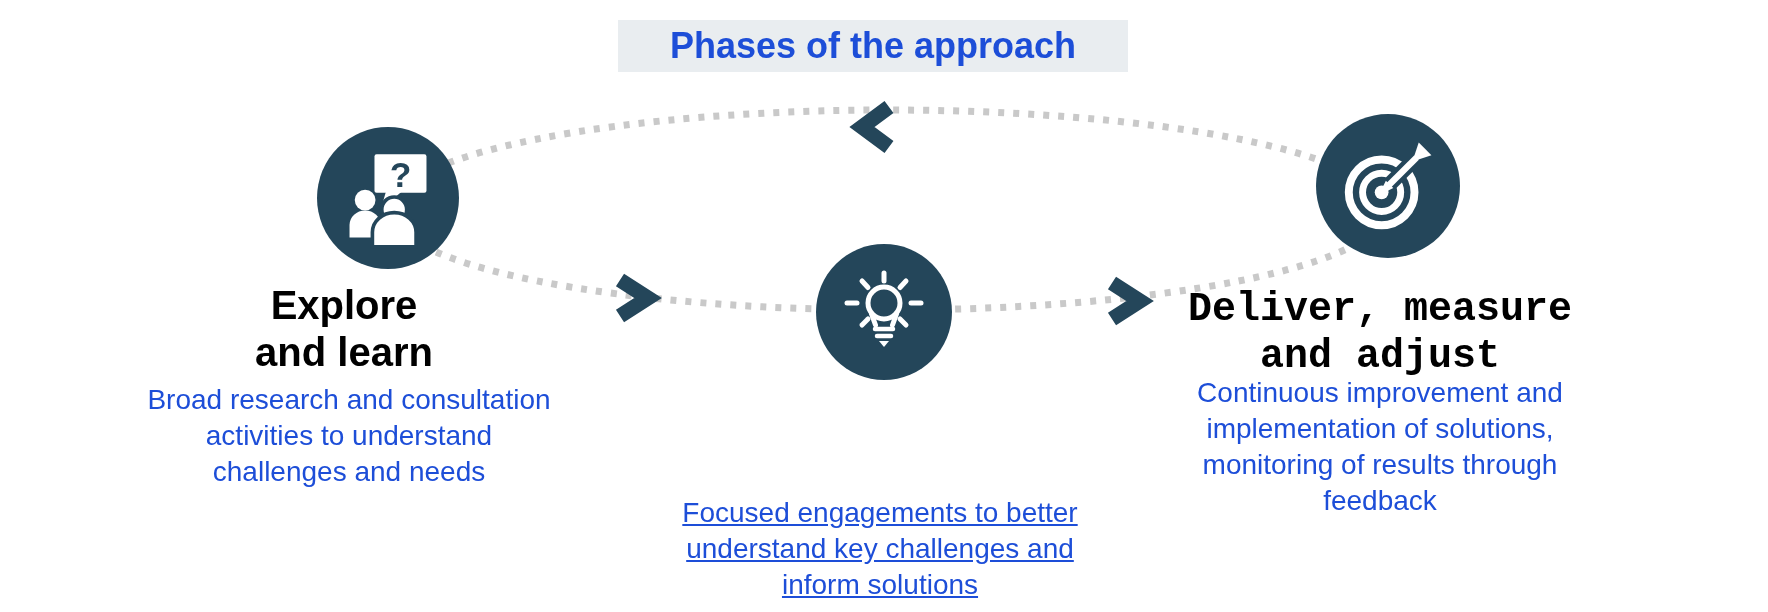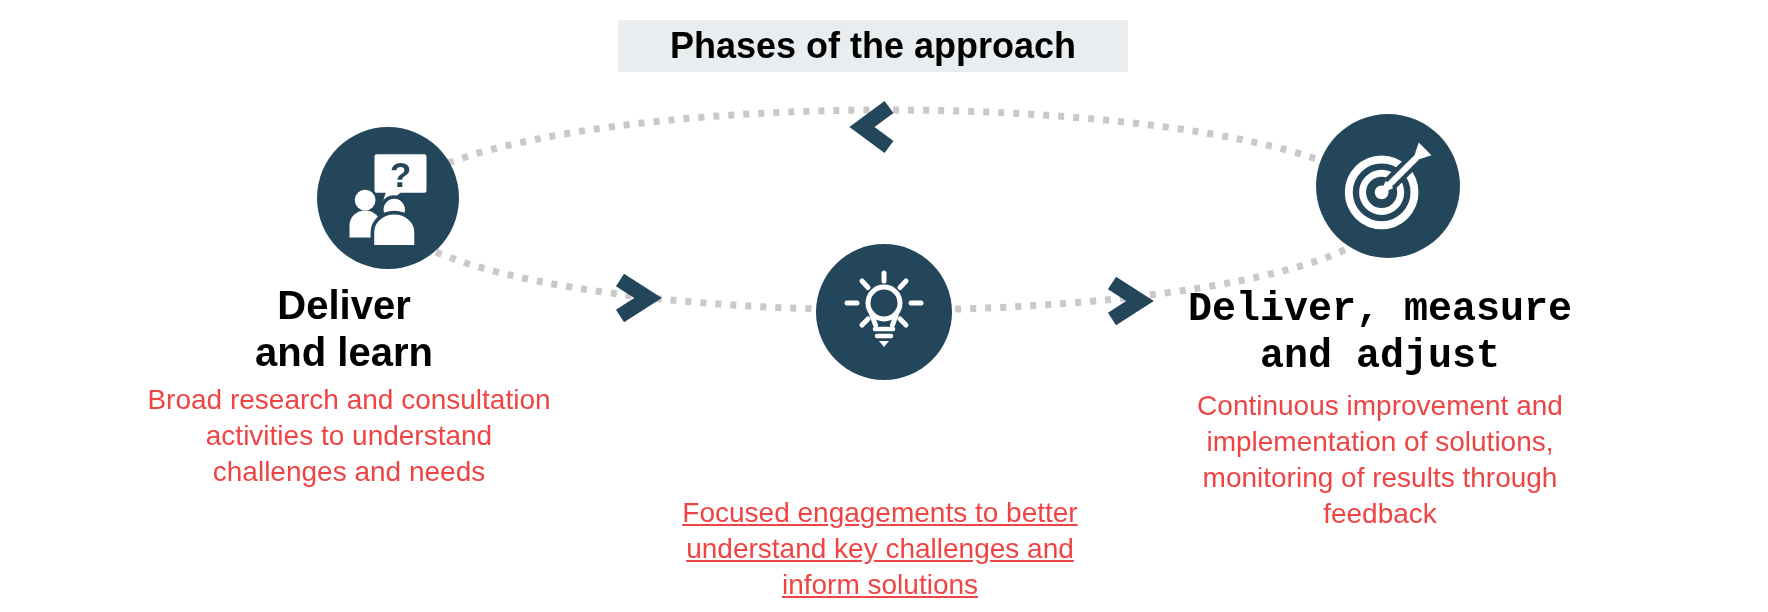--- a/index.html
+++ b/index.html
@@ -14,21 +14,21 @@
   .orbit {
     position: absolute;
     left: 0; top: 0;
     width: 1768px; height: 612px;
   }
   .title-box {
     position: absolute;
     left: 618px; top: 20px;
     width: 510px; height: 52px;
     background: #e9edf0;
-    color: #000000;
+    color: #1d4ed8;
     font-size: 36px;
     font-weight: bold;
     text-align: center;
     line-height: 52px;
     white-space: nowrap;
   }
   .icon-circle {
     position: absolute;
     border-radius: 50%;
     background: #24465a;
@@ -44,33 +44,33 @@
     position: absolute;
     color: #000000;
     font-size: 40px;
     font-weight: bold;
     line-height: 47px;
     text-align: center;
     white-space: pre-line;
   }
   .phase-desc {
     position: absolute;
-    color: #ef4444;
+    color: #1d4ed8;
     font-size: 28px;
     font-weight: normal;
     line-height: 36px;
     text-align: center;
     white-space: pre-line;
   }
   .t-consult { left: 134px;  top: 282px; width: 420px; }
   .d-consult { left: 134px;  top: 382px; width: 430px; }
   .t-explore { left: 670px;  top: 398px; width: 420px; }
   .d-explore { left: 650px;  top: 495px; width: 460px; text-decoration: underline; }
   .t-deliver { left: 1170px; top: 286px; width: 420px; font-family: Liberation Mono, monospace; }
-  .d-deliver { left: 1160px; top: 388px; width: 440px; }
+  .d-deliver { left: 1160px; top: 375px; width: 440px; }
 </style>
 </head>
 <body>
 
 <div class="canvas">
 
   <svg class="orbit" viewBox="0 0 1768 612">
     <ellipse cx="888" cy="210" rx="498" ry="100" fill="none" stroke="#c9c9c9" stroke-width="7" stroke-dasharray="6 9"></ellipse>
     <polyline points="889,107 862,127 889,147" fill="none" stroke="#24465a" stroke-width="15"></polyline>
     <polyline points="620,280 648,298 620,316" fill="none" stroke="#24465a" stroke-width="15"></polyline>
@@ -116,21 +116,21 @@
       <circle cx="44" cy="56" r="31" fill="none" stroke="#ffffff" stroke-width="7.5"></circle>
       <circle cx="44" cy="56" r="18" fill="none" stroke="#ffffff" stroke-width="6.5"></circle>
       <line x1="44" y1="56" x2="86" y2="14" stroke="#24465a" stroke-width="14"></line>
       <line x1="50" y1="50" x2="77" y2="23" stroke="#ffffff" stroke-width="6"></line>
       <polygon points="41,59 55,52 48,45" fill="#ffffff"></polygon>
       <polygon points="73,27 91,21 79,9" fill="#ffffff"></polygon>
       <circle cx="44" cy="56" r="6.5" fill="#ffffff"></circle>
     </svg>
   </div>
 
-  <div class="phase-title t-consult">Deliver
+  <div class="phase-title t-consult">Explore
 and learn</div>
   <div class="phase-desc d-consult">Broad research and consultation
 activities to understand
 challenges and needs</div>
 
   <div class="phase-desc d-explore">Focused engagements to better
 understand key challenges and
 inform solutions</div>
 
   <div class="phase-title t-deliver">Deliver, measure

